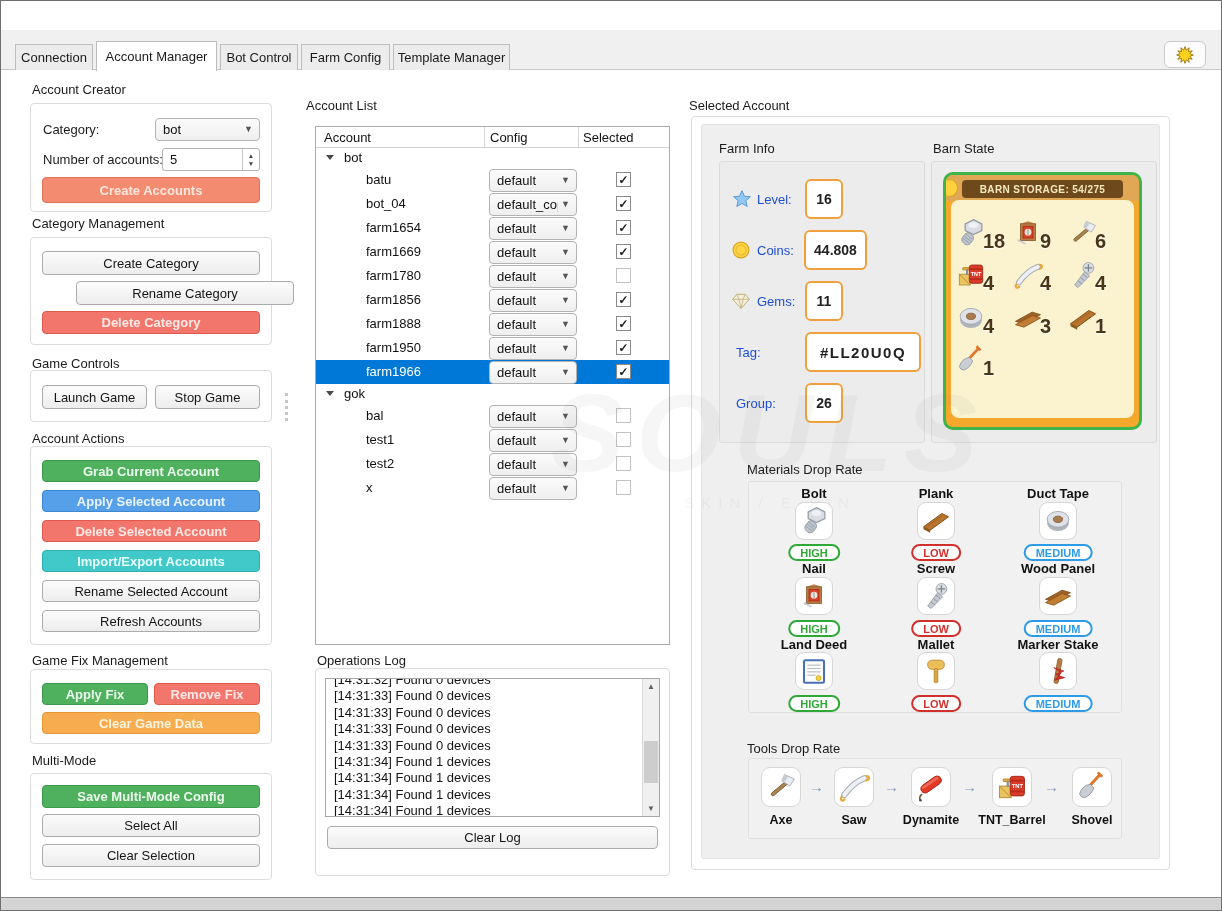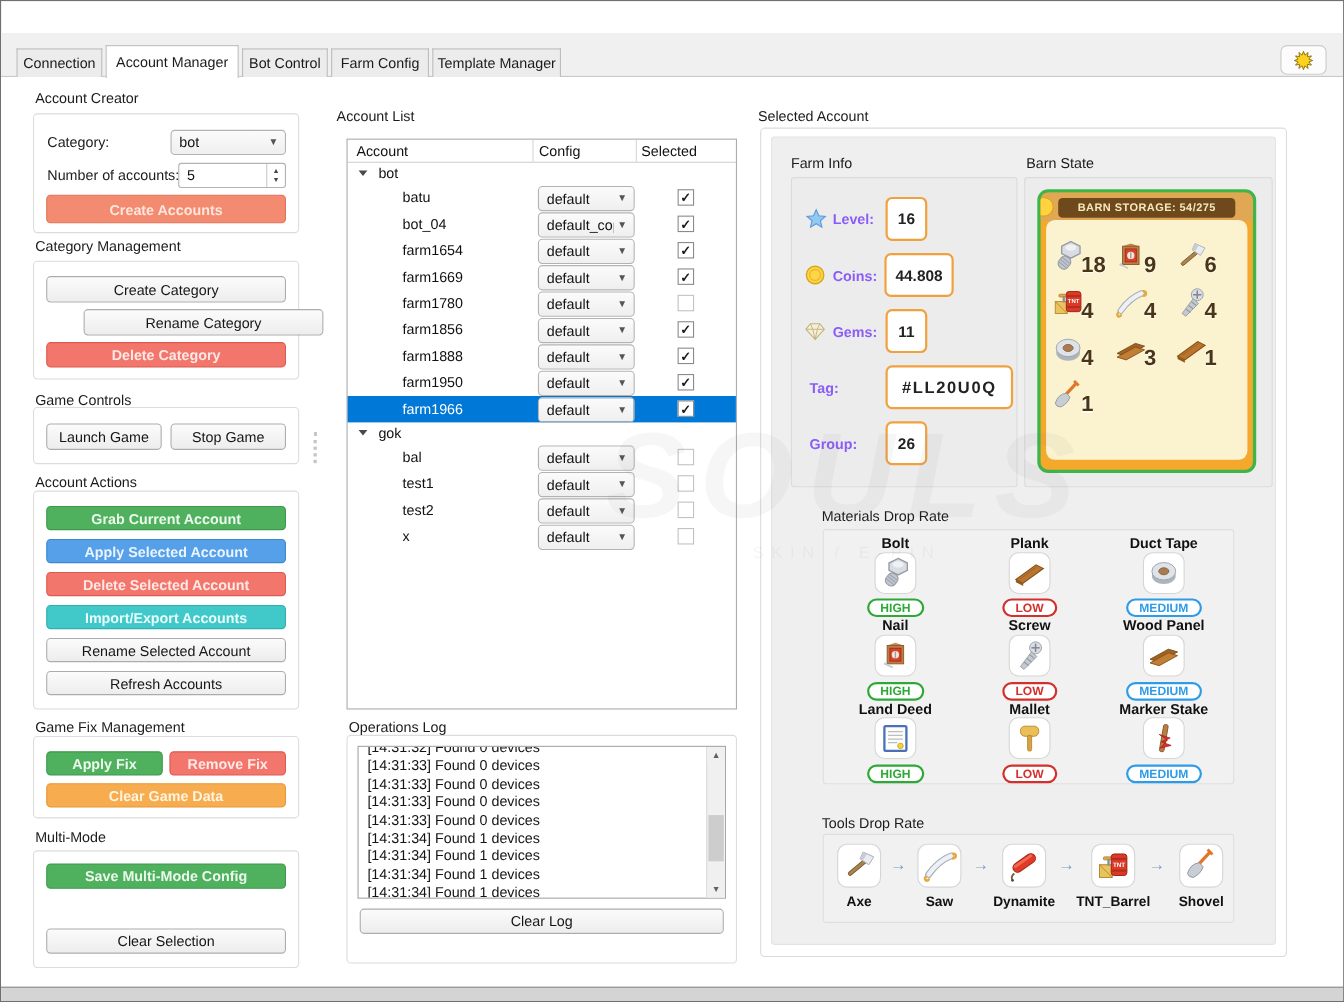--- a/index.html
+++ b/index.html
@@ -55,21 +55,21 @@
   
   .logview{position:absolute;left:325px;top:678px;width:335px;height:139px;border:1px solid #a6a6a6;background:#fff;overflow:hidden;}
   .loglines{margin:-7px 0 0 8px;font-size:13px;color:#141414;line-height:16.4px;}
   .vsb{position:absolute;right:0;top:0;bottom:0;width:17px;background:#f0f0f0;border-left:1px solid #dadada;}
   .sba{position:absolute;left:0;right:0;height:15px;display:flex;align-items:center;justify-content:center;font-size:8px;color:#606060;background:#f0f0f0;}
   .sba.up{top:0;} .sba.dn{bottom:0;}
   .sbthumb{position:absolute;left:1px;right:1px;top:62px;height:42px;background:#cdcdcd;}
   
   .panel{position:absolute;background:#efefef;border:1px solid #e3e3e3;border-radius:3px;}
   .subbox{position:absolute;background:#ececec;border:1px solid #dbdbdb;border-radius:3px;}
-  .fi-row-label{position:absolute;font-size:13px;font-weight:bold;color:#8b5cf6;}
+  .fi-row-label{position:absolute;font-size:13px;font-weight:normal;color:#1d4ed8;}
   .fi-icon{position:absolute;width:20px;height:20px;}
   .vbox{position:absolute;background:#fff;border:2px solid #f0a13e;border-radius:6px;display:flex;align-items:center;justify-content:center;font-size:14px;font-weight:bold;color:#222;}
   .barn-img{position:absolute;left:943px;top:172px;width:199px;height:258px;background:#f5a92c;border:3px solid #3db54a;border-radius:10px;overflow:hidden;}
   .barn-top{position:absolute;left:0;top:0;right:0;height:26px;background:#e0a855;}
   .barn-sun{position:absolute;left:-6px;top:4px;width:18px;height:18px;border-radius:50%;background:#ffd23e;border:1px solid #d9a41e;}
   .barn-banner{position:absolute;left:16px;right:16px;top:5px;height:18px;background:#6e491c;border-radius:4px;display:flex;align-items:center;justify-content:center;color:#f6e9bf;font-size:10px;font-weight:bold;letter-spacing:.4px;text-transform:uppercase;white-space:nowrap;}
   .barn-body{position:absolute;left:5px;right:5px;top:25px;bottom:9px;background:#fbf3d0;border-radius:8px;}
   .bitem{position:absolute;width:56px;height:34px;display:flex;align-items:flex-start;}
   .bitem .icon{width:30px;height:30px;}
   .bcount{margin:12px 0 0 -3px;font-size:20px;font-weight:800;color:#4a3517;text-shadow:0 1px 0 rgba(255,255,255,.85),0 0 2px rgba(255,255,255,.7);}
@@ -151,20 +151,21 @@
 
   <div class="glabel" style="left:32px;top:653px;">Game Fix Management</div>
   <div class="gbox" style="left:30px;top:669px;width:242px;height:75px;"></div>
   <div class="btn cgreen" style="left:42px;top:683px;width:106px;height:22px;">Apply Fix</div>
   <div class="btn cred" style="left:154px;top:683px;width:106px;height:22px;text-align:center;">Remove Fix</div>
   <div class="btn corange" style="left:42px;top:712px;width:218px;height:22px;">Clear Game Data</div>
 
   <div class="glabel" style="left:32px;top:753px;">Multi-Mode</div>
   <div class="gbox" style="left:30px;top:773px;width:242px;height:107px;"></div>
   <div class="btn cgreen" style="left:42px;top:785px;width:218px;height:23px;">Save Multi-Mode Config</div>
+  <div class="btn" style="left:42px;top:814px;width:218px;height:23px;">Select All</div>
   <div class="btn" style="left:42px;top:844px;width:218px;height:23px;">Clear Selection</div>
 
   <div class="glabel" style="left:306px;top:98px;">Account List</div>
   <div class="alist">
     <div class="ahead">
       <div class="hc hc1">Account</div>
       <div class="hc hc2">Config</div>
       <div class="hc hc3">Selected</div>
     </div>
 

